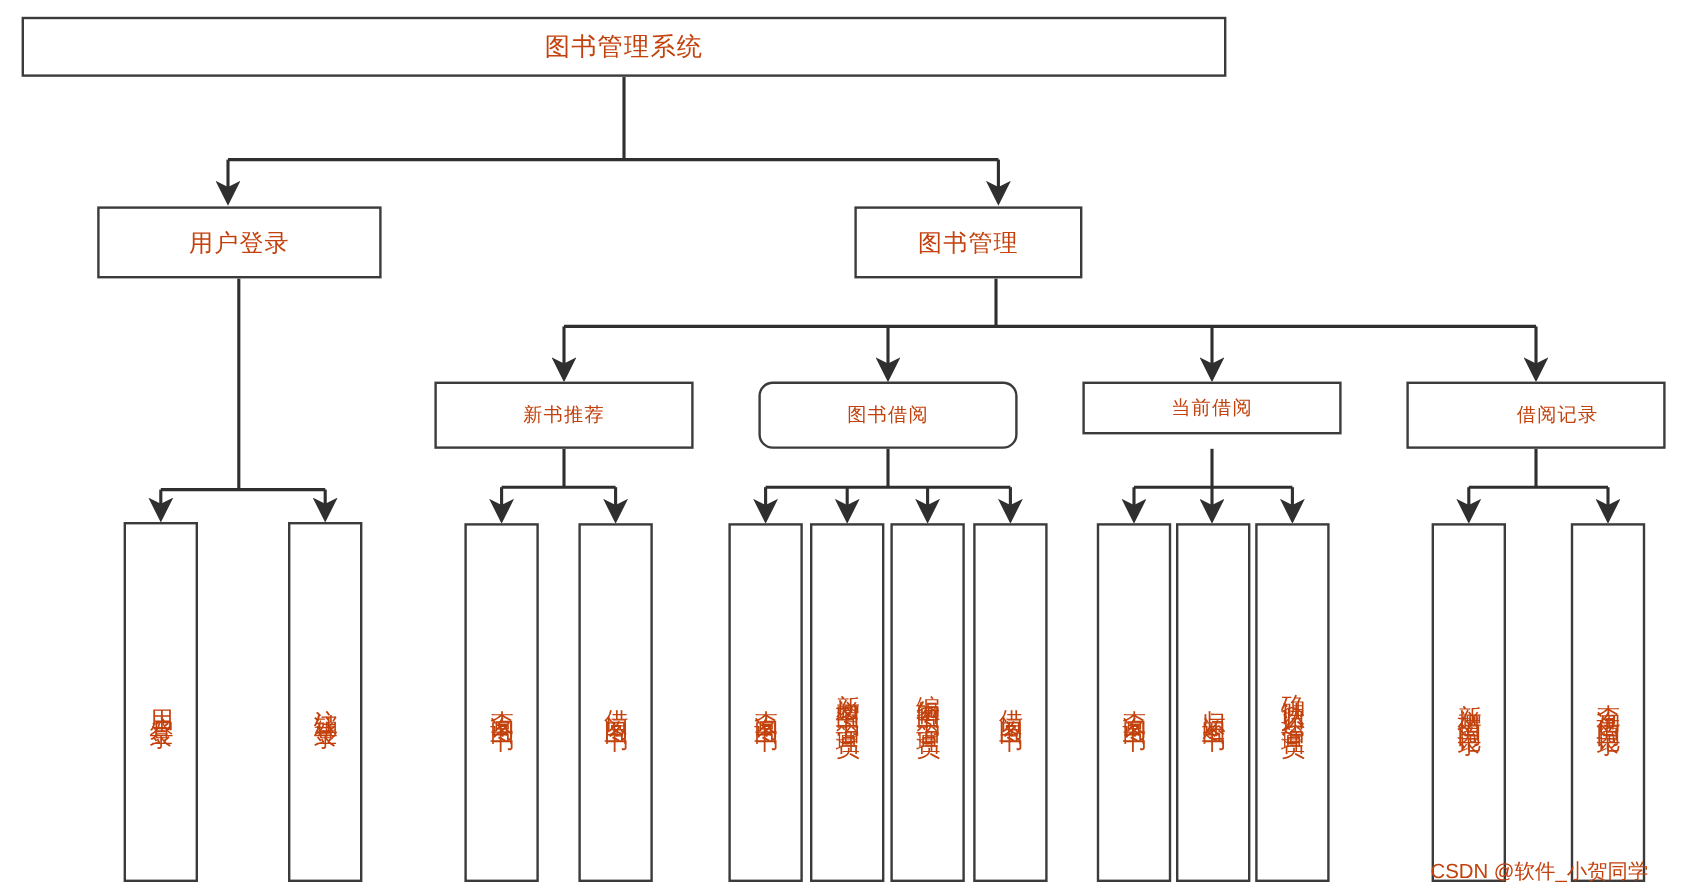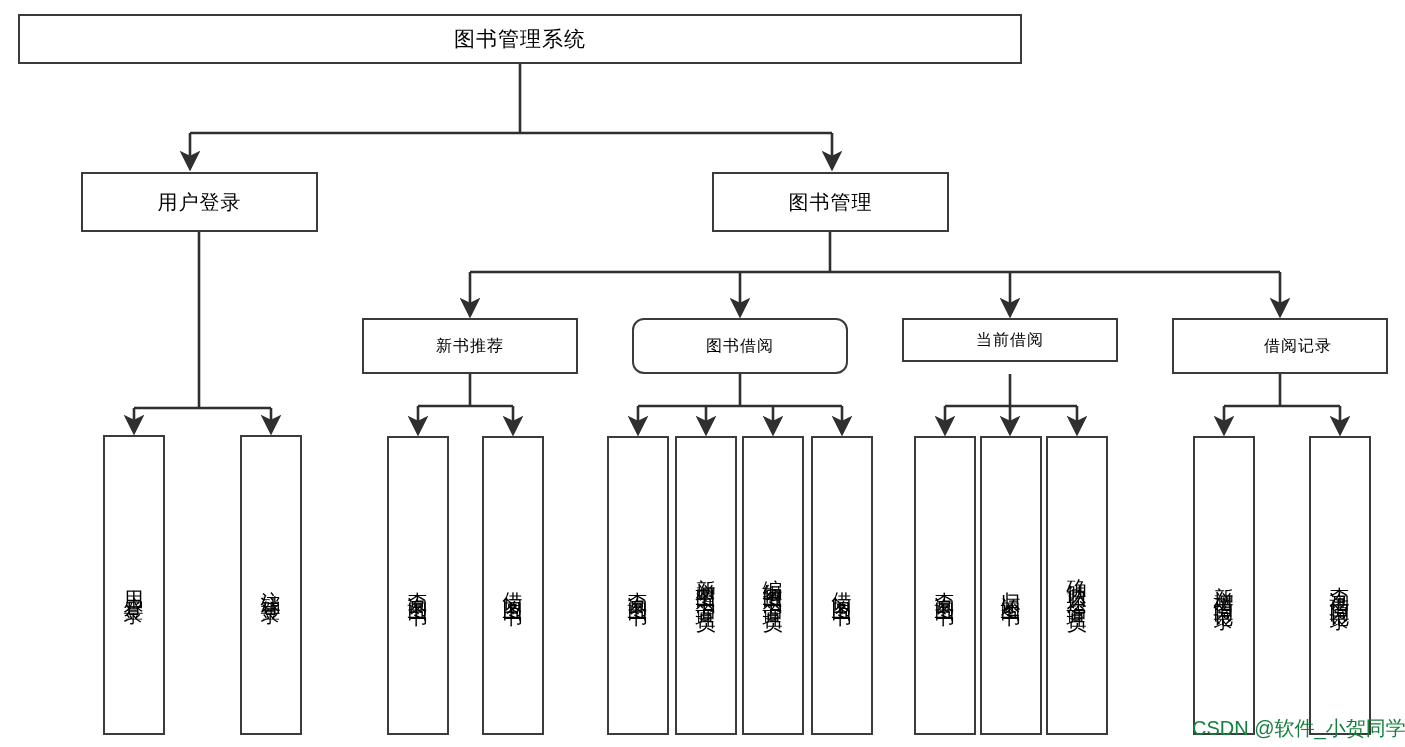--- a/index.html
+++ b/index.html
@@ -23,21 +23,21 @@
     pointer-events: none;
   }
   .node {
     position: absolute;
     box-sizing: border-box;
     background: #ffffff;
     border: 2px solid #3b3b3b;
     display: flex;
     align-items: center;
     justify-content: center;
-    color: #000000;
+    color: #c2410c;
     z-index: 2;
   }
   .node.root {
     font-size: 21px;
     letter-spacing: 1px;
   }
   .node.lvl2 {
     font-size: 20px;
     letter-spacing: 1px;
   }
@@ -51,22 +51,22 @@
   .node.leaf .vtext {
     writing-mode: vertical-rl;
     text-orientation: upright;
     letter-spacing: 5px;
     line-height: 1;
     white-space: nowrap;
     text-align: center;
   }
   .watermark {
     position: absolute;
-    font-size: 20px;
-    color: #15803d;
+    font-size: 17px;
+    color: #c2410c;
     white-space: nowrap;
     z-index: 5;
   }
 </style>
 </head>
 <body>
 
 <div id="stage">
 
   <svg id="wires" viewBox="0 0 1405 747" width="1405" height="747">
@@ -119,21 +119,21 @@
     </g>
   </svg>
 
   <div class="node root" style="left:18px; top:14px; width:1004px; height:50px;">
     <span>图书管理系统</span>
   </div>
 
   <div class="node lvl2" style="left:81px; top:172px; width:237px; height:60px;">
     <span>用户登录</span>
   </div>
-  <div class="node lvl2" style="left:712px; top:172px; width:237px; height:60px;">
+  <div class="node lvl2" style="left:712px; top:172px; width:190px; height:60px;">
     <span>图书管理</span>
   </div>
 
   <div class="node lvl3" style="left:362px; top:318px; width:216px; height:56px;">
     <span>新书推荐</span>
   </div>
   <div class="node lvl3" style="left:632px; top:318px; width:216px; height:56px;border-radius:12px;">
     <span>图书借阅</span>
   </div>
   <div class="node lvl3" style="left:902px; top:318px; width:216px; height:44px;">

